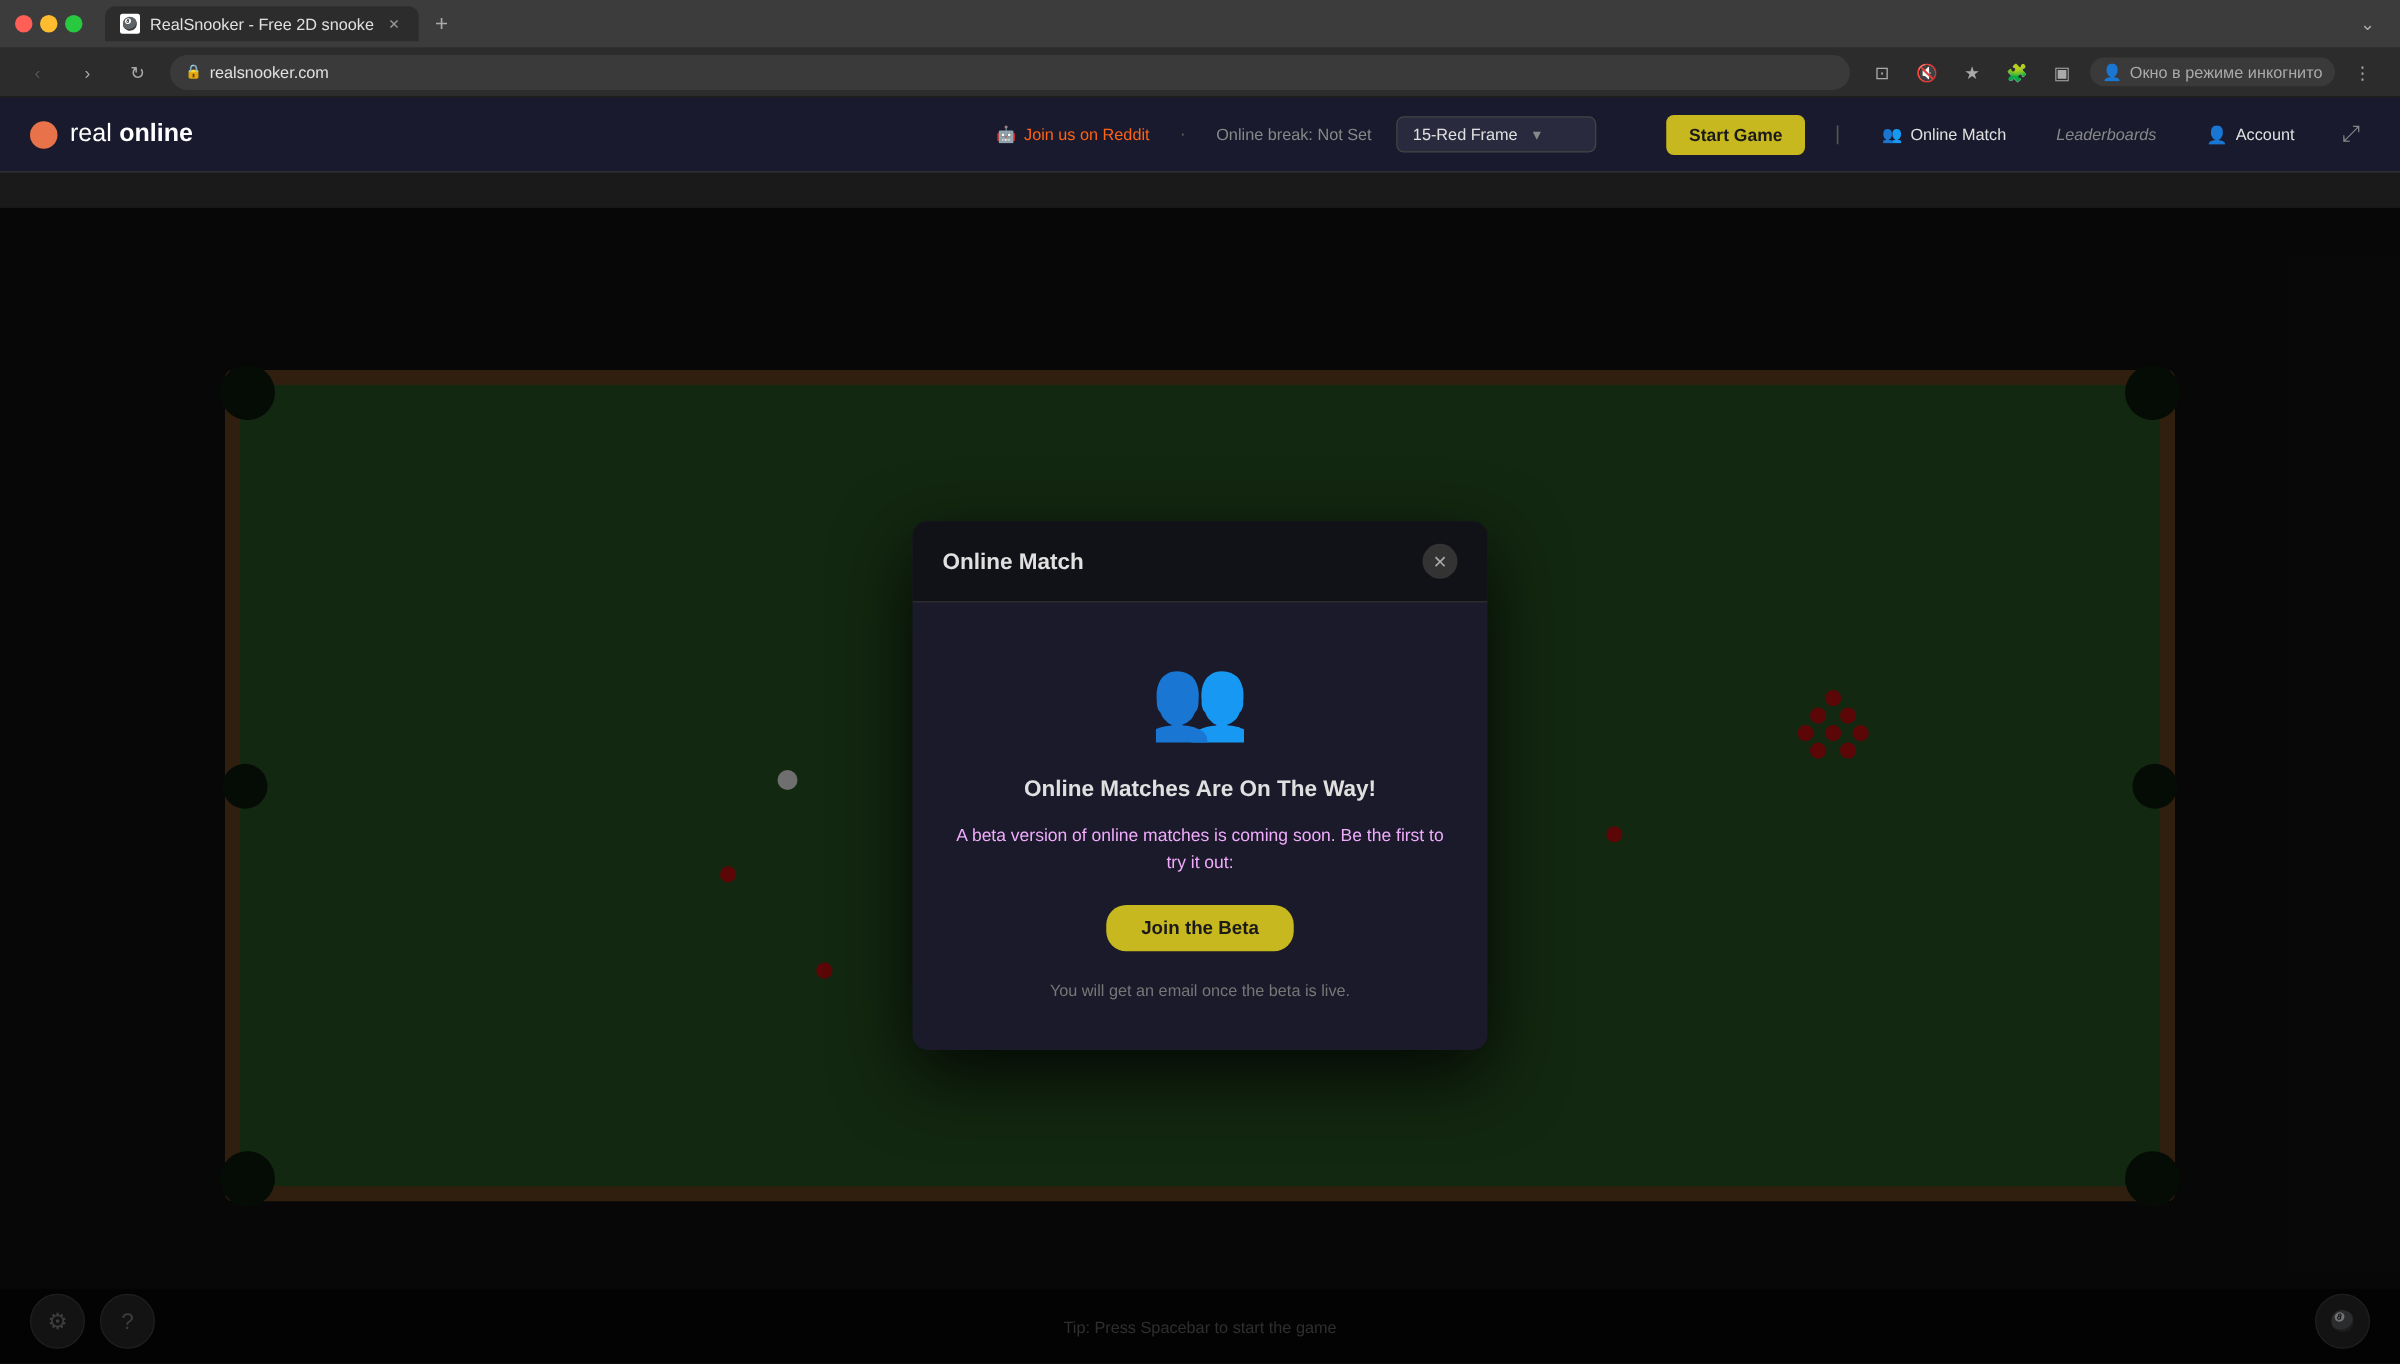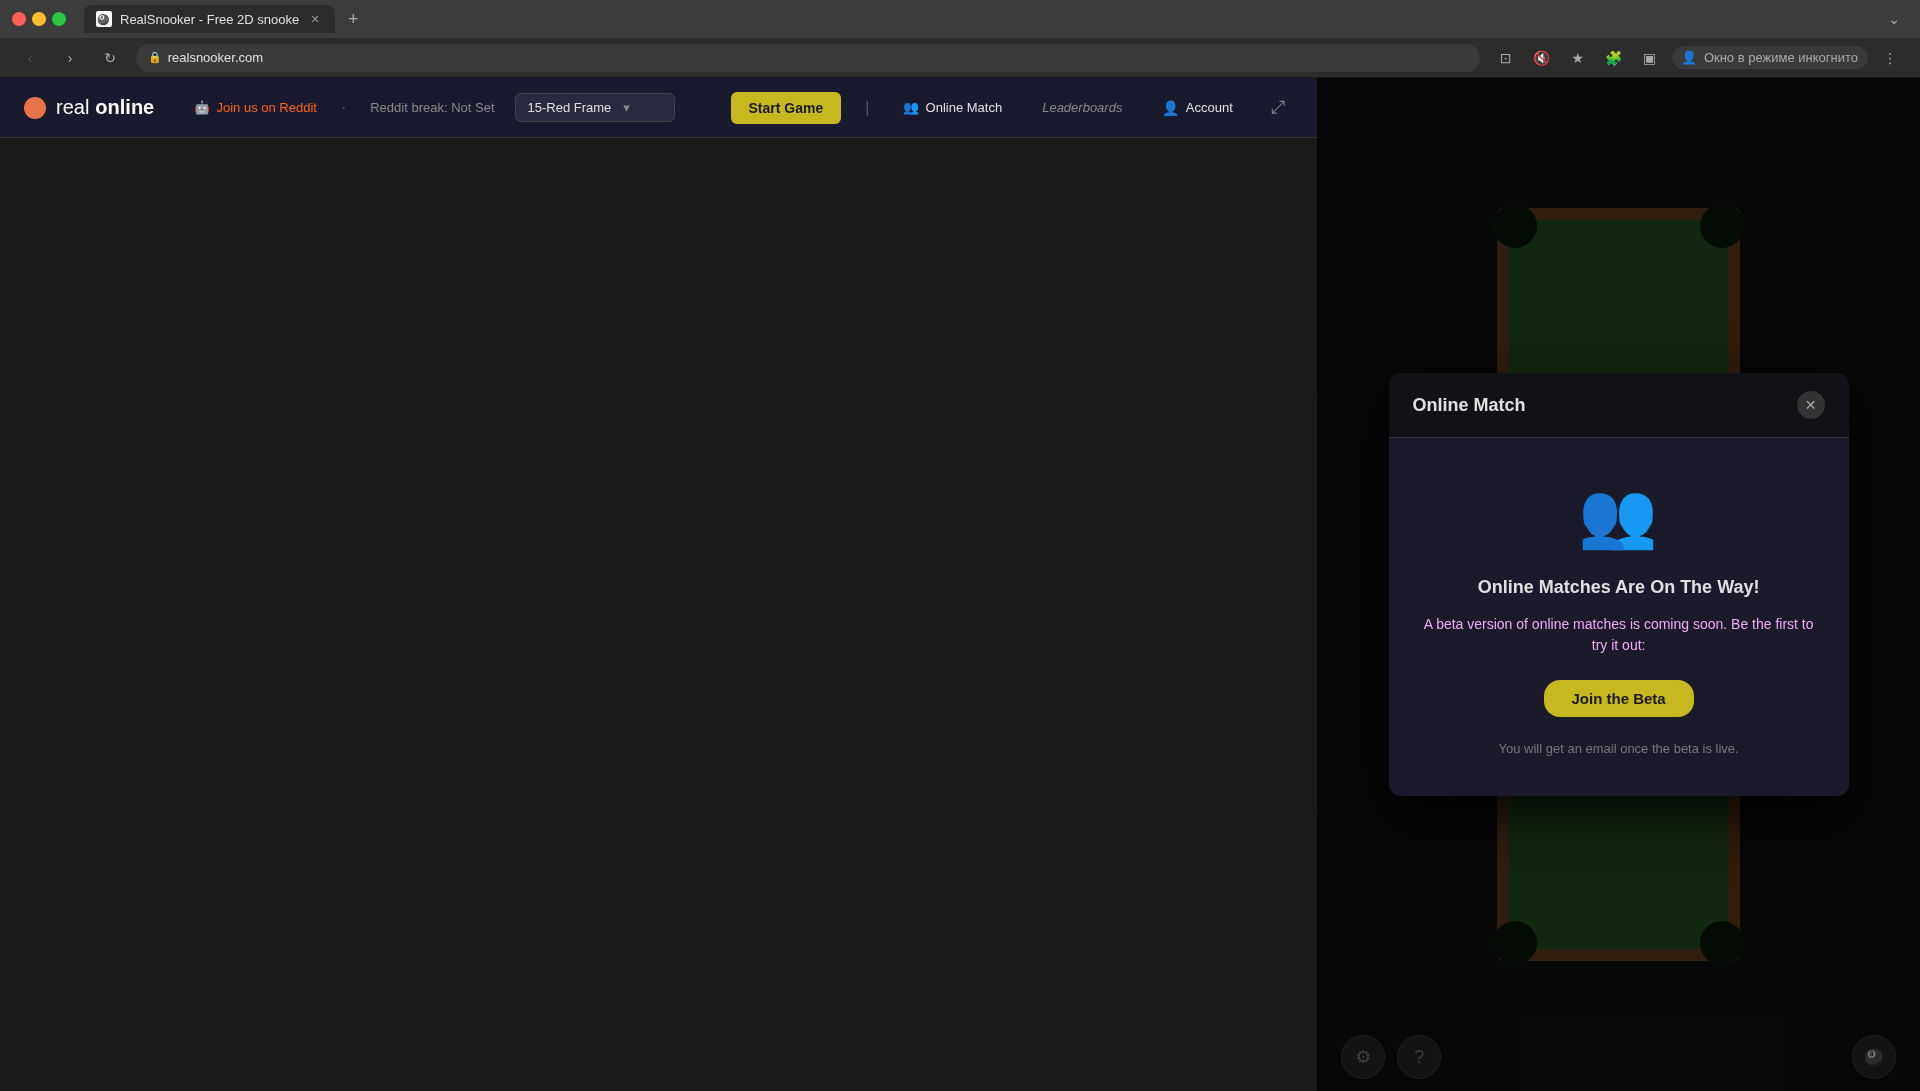--- a/index.html
+++ b/index.html
@@ -25,21 +25,21 @@
     .browser-addressbar { height: 40px; background: #2c2c2c; display: flex; align-items: center; padding: 0 16px; gap: 12px; border-bottom: 1px solid #1a1a1a; }
     .nav-btn { width: 28px; height: 28px; border-radius: 50%; display: flex; align-items: center; justify-content: center; color: #aaa; font-size: 14px; cursor: pointer; background: none; border: none; }
     .nav-btn.disabled { color: #555; cursor: default; }
     .address-bar { flex: 1; height: 28px; background: #3a3a3a; border-radius: 14px; display: flex; align-items: center; padding: 0 12px; color: #e0e0e0; font-size: 13px; }
     .address-lock { color: #aaa; margin-right: 6px; font-size: 11px; }
     .toolbar-icons { display: flex; gap: 8px; align-items: center; }
     .toolbar-icon { width: 28px; height: 28px; border-radius: 50%; display: flex; align-items: center; justify-content: center; color: #aaa; font-size: 14px; cursor: pointer; }
     .incognito-indicator { display: flex; align-items: center; gap: 6px; color: #aaa; font-size: 13px; background: #3a3a3a; border-radius: 14px; padding: 4px 10px; }
 
     
-    .app-container { width: 100%; height: calc(1091px - 78px); display: flex; flex-direction: row; }
+    .app-container { width: 100%; height: calc(1091px - 78px); display: flex; flex-direction: column; gap: 28px; }
 
     
     .app-header { height: 60px; background: #1a1a2e; display: flex; align-items: center; padding: 0 24px; gap: 20px; border-bottom: 1px solid #333; }
     .logo { display: flex; align-items: center; gap: 6px; color: #fff; font-size: 20px; font-weight: bold; }
     .logo-real { font-weight: 300; }
     .logo-snooker { font-weight: 700; }
     .logo-dot { width: 22px; height: 22px; border-radius: 50%; background: #e8734a; margin-right: 4px; }
     .header-spacer { flex: 1; }
     .reddit-link { color: #ff6314; font-size: 13px; display: flex; align-items: center; gap: 6px; cursor: pointer; }
     .separator { color: #555; margin: 0 4px; }
@@ -145,21 +145,21 @@
       <span class="logo-real">real</span>
         <span class="logo-snooker">online</span>
     </div>
     <div class="header-spacer"></div>
     <div class="reddit-link">
       <span>🤖</span>
       <span>Join us on Reddit</span>
     </div>
     <span class="separator">·</span>
     <span class="highest-break">
-      <span>Reddit break:</span>
+      <span>Online break:</span>
       <span>Not Set</span>
     </span>
     <div class="frame-selector">
       <span>15-Red Frame</span>
       <span class="frame-selector-arrow">▾</span>
     </div>
     <button class="start-game-btn">Start Game</button>
     <span class="separator">|</span>
     <div class="online-match-btn">
       <span>👥</span>
@@ -216,20 +216,23 @@
         <div class="modal-body">
           <div class="modal-icon">👥</div>
           <div class="modal-heading">Online Matches Are On The Way!</div>
           <div class="modal-subtext">A beta version of online matches is coming soon. Be the first to try it out:</div>
           <button class="join-beta-btn">Join the Beta</button>
           <div class="modal-footnote">You will get an email once the beta is live.</div>
         </div>
       </div>
     </div>
 
+    <div class="bottom-bar">
+      <span class="tip-text">Tip: Press Spacebar to start the game</span>
+    </div>
     <div class="bottom-left">
       <div class="control-btn">⚙</div>
       <div class="control-btn">?</div>
     </div>
     <div class="bottom-right">
       <div class="cue-icon-btn">🎱</div>
     </div>
   </div>
 
 </div>

